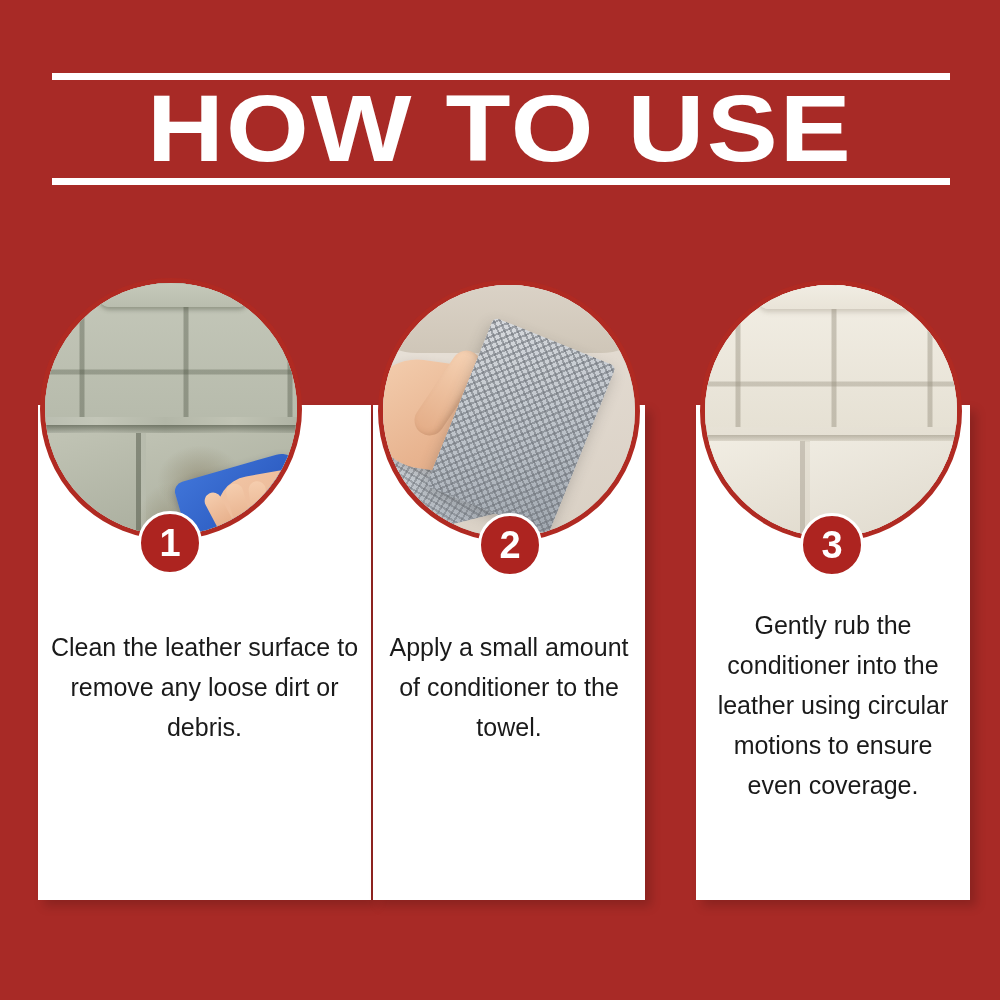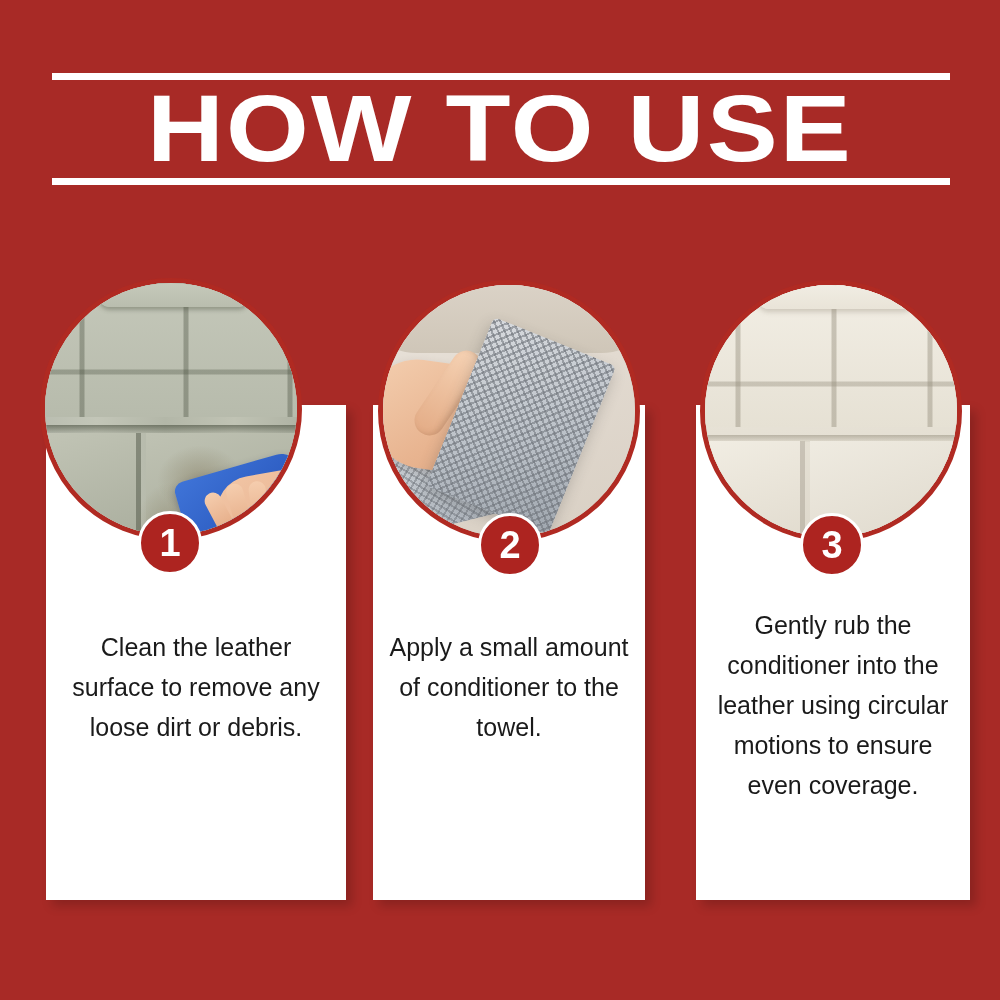--- a/index.html
+++ b/index.html
@@ -60,21 +60,21 @@
     height: 1000px;
   }
 
   .step-card {
     position: absolute;
     top: 405px;
     height: 495px;
     background: #ffffff;
     box-shadow: 6px 6px 10px rgba(0,0,0,0.18);
   }
-  .step-card.c0 { left: 46px;  width: 300px; }
+  .step-card.c0 { left: 38px;  width: 333px; }
   .step-card.c1 { left: 373px; width: 272px; }
   .step-card.c2 { left: 696px; width: 274px; padding-left: 20px; }
 
   .step-text {
     position: absolute;
     left: 12px;
     right: 12px;
     text-align: center;
     color: #1a1a1a;
     font-family: "Liberation Sans", sans-serif;

